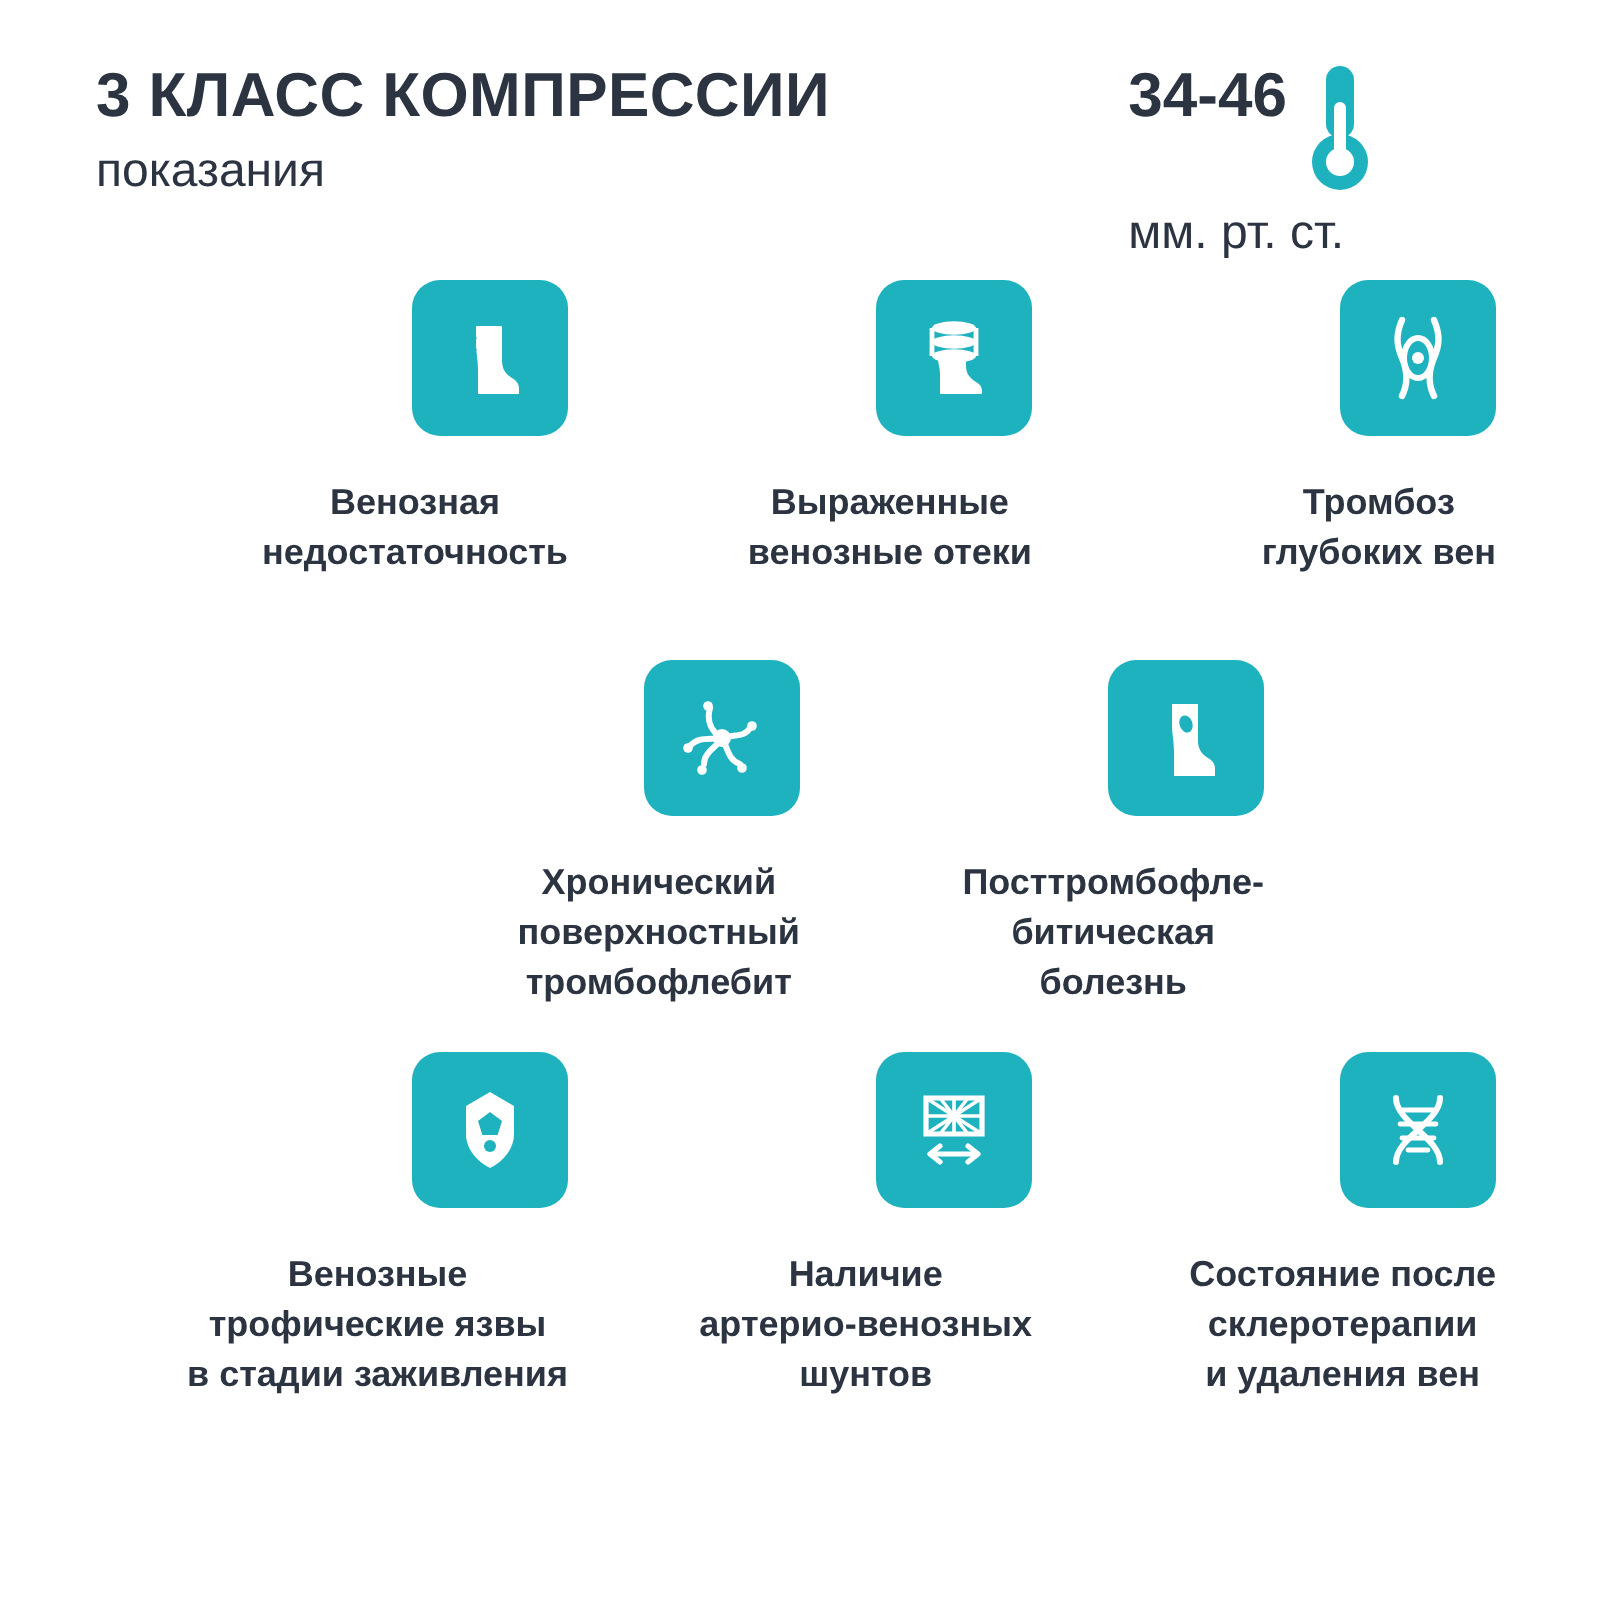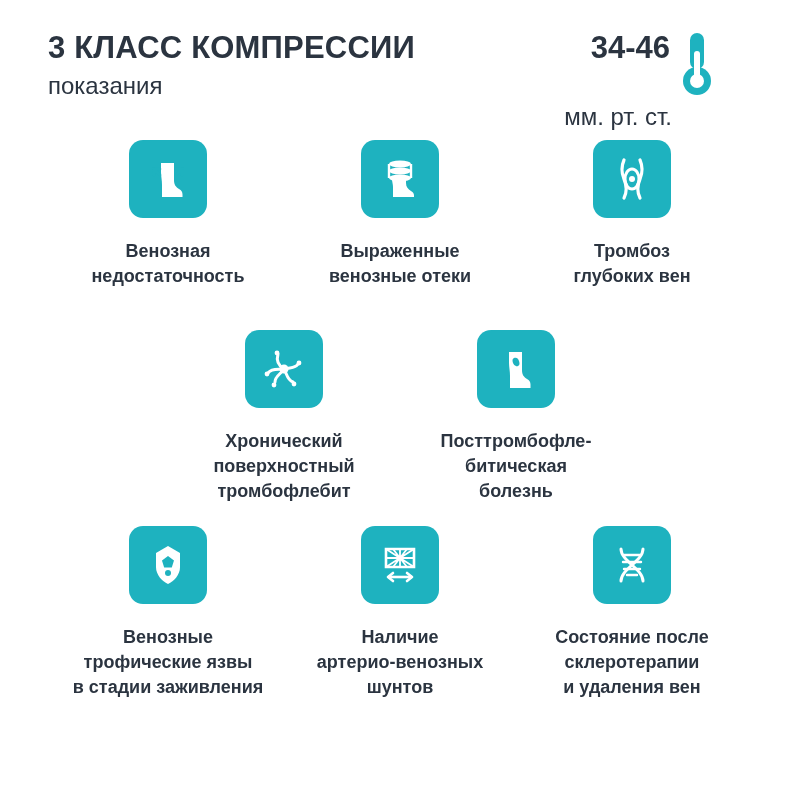--- a/index.html
+++ b/index.html
@@ -45,21 +45,21 @@
   }
   .header-right {
     position: absolute;
     right: 12px;
     top: 0;
     text-align: right;
   }
   .pressure-row {
     display: flex;
     align-items: flex-start;
-    justify-content: flex-end;
+    justify-content: flex-start;
   }
   .pressure-value {
     font-size: 31px;
     font-weight: bold;
     color: #2b3440;
     line-height: 36px;
     white-space: nowrap;
   }
   .thermo {
     margin-left: 12px;
@@ -83,21 +83,21 @@
     justify-content: center;
   }
   .row-1 { top: 140px; }
   .row-2 { top: 330px; }
   .row-3 { top: 526px; }
 
   .item {
     width: 232px;
     display: flex;
     flex-direction: column;
-    align-items: center;
+    align-items: flex-end;
   }
   .tile {
     width: 78px;
     height: 78px;
     border-radius: 14px;
     background: #1eb2bf;
     display: flex;
     align-items: center;
     justify-content: center;
   }

